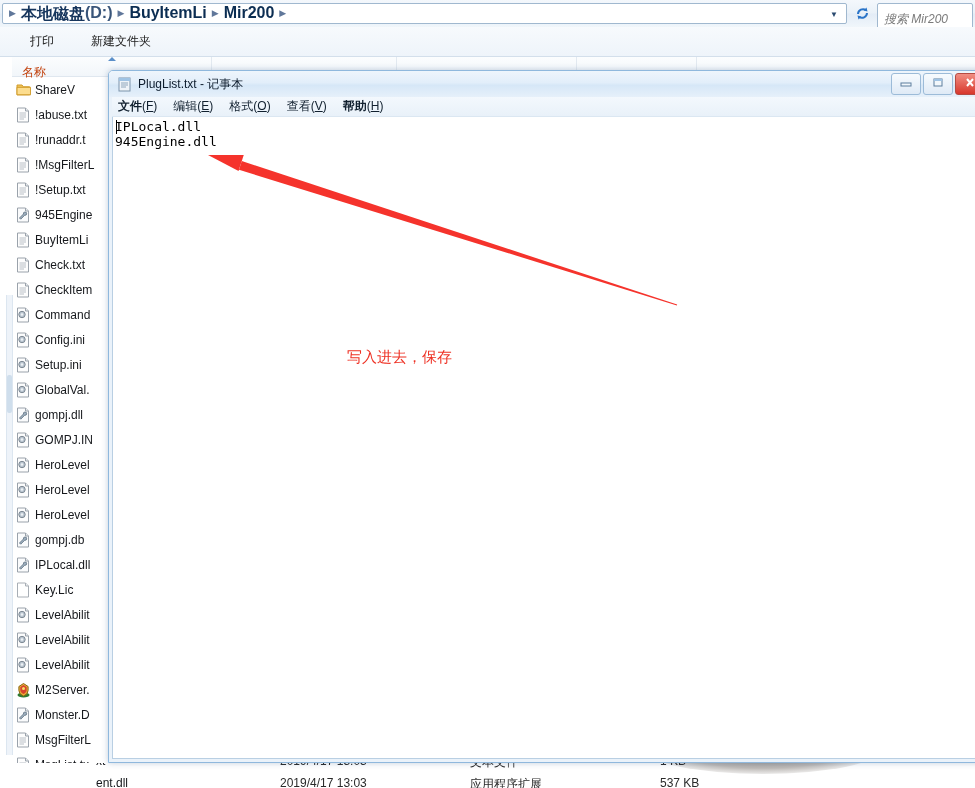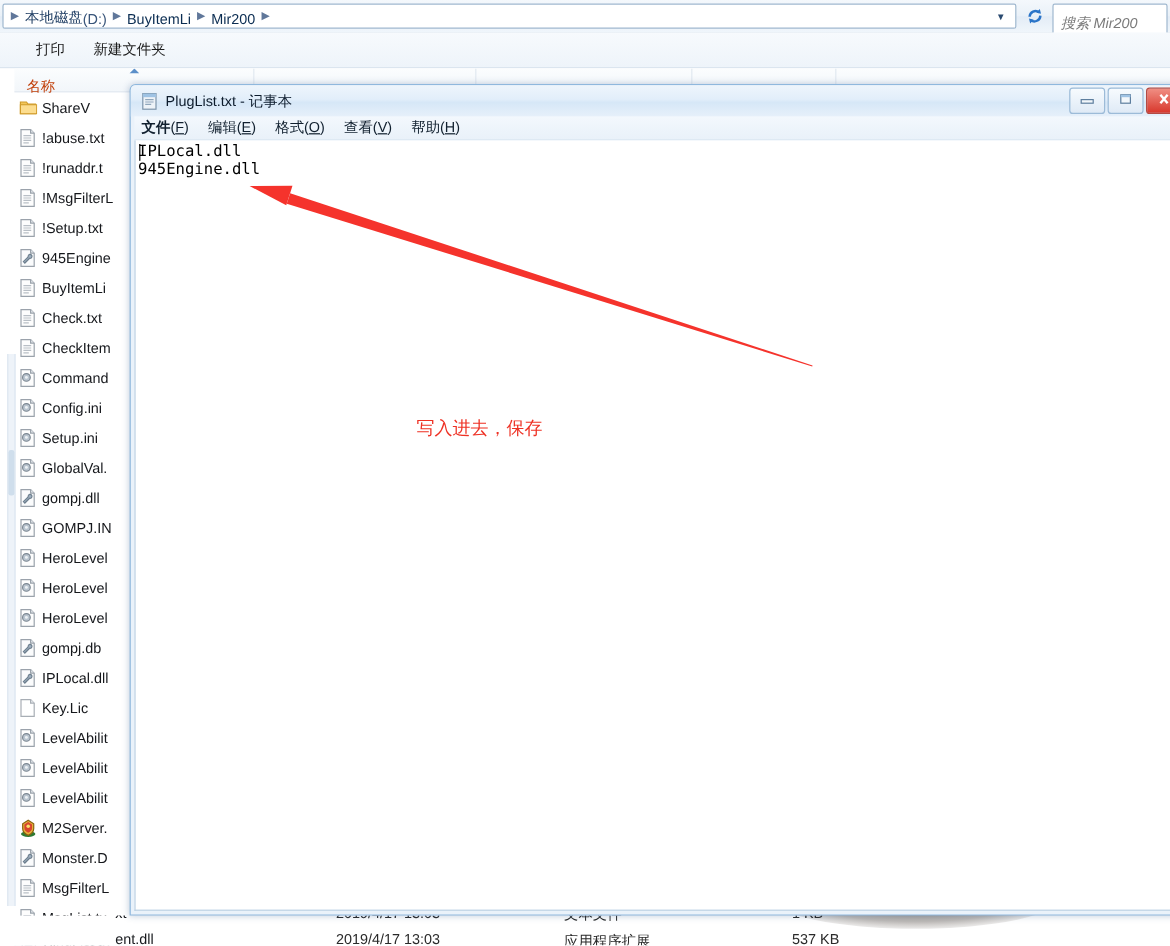--- a/index.html
+++ b/index.html
@@ -19,21 +19,21 @@
     position:absolute;left:0;top:0;width:975px;height:27px;
     background:linear-gradient(to bottom,#f4f8fc 0%,#eaf1f8 48%,#e3ecf6 52%,#f0f6fb 100%);
     border-bottom:1px solid #c5d4e3;
     display:flex;align-items:center;
   }
   .addr-field{
     position:absolute;left:2px;top:3px;width:845px;height:21px;
     background:#ffffff;border:1px solid #a0b8cf;border-radius:2px;
     display:flex;align-items:center;padding-left:4px;box-sizing:border-box;
   }
-  .crumb{display:flex;align-items:flex-end;height:19px;padding:0 3px;font-size:12px;color:#0b2d52;white-space:nowrap;}
+  .crumb{display:flex;align-items:flex-start;height:19px;padding:0 3px;font-size:16px;color:#0b2d52;white-space:nowrap;font-weight:bold;}
   .crumb-sep{color:#60779a;font-size:9px;padding:0 2px;line-height:1;}
   .crumb-drive{color:#17365d;}
   .crumb-drive .dim{color:#39557a;}
   .addr-dd{
     position:absolute;right:2px;top:1px;width:20px;height:19px;
     display:flex;align-items:center;justify-content:center;
     color:#2a4a70;font-size:8px;
   }
   .refresh-btn{
     position:absolute;left:851px;top:3px;width:22px;height:21px;
@@ -44,21 +44,21 @@
     background:#fff;border:1px solid #a0b8cf;border-radius:2px;
     display:flex;align-items:center;padding-left:6px;box-sizing:border-box;
     font-style:italic;color:#7a7a7a;font-size:12px;
   }
 
   
   .toolbar{
     position:absolute;left:0;top:27px;width:975px;height:30px;
     background:linear-gradient(to bottom,#f7fafd 0%,#eef4fa 100%);
     border-bottom:1px solid #d3dfeb;
-    display:flex;align-items:center;padding-left:20px;box-sizing:border-box;
+    display:flex;align-items:center;padding-left:20px;box-sizing:border-box;gap:13px;
   }
   .tb-item{font-size:12px;color:#1b1b1b;padding:3px 10px;margin-right:4px;border-radius:2px;}
 
   
   .listpane{position:absolute;left:0;top:57px;width:975px;height:731px;background:#fff;overflow:hidden;}
   .colhdr{
     position:absolute;left:12px;top:0px;width:963px;height:20px;
     background:linear-gradient(to bottom,#fbfdfe,#f2f6fa);
     border-bottom:1px solid #dfe7ef;
     display:flex;box-sizing:border-box;
@@ -644,21 +644,21 @@
         </span>
       </div>
     </div>
   </div>
 
   <div class="np-menu" id="np-menu">
       <span><b style="font-weight:bold">文件</b>(<u>F</u>)</span>
       <span><b style="font-weight:normal">编辑</b>(<u>E</u>)</span>
       <span><b style="font-weight:normal">格式</b>(<u>O</u>)</span>
       <span><b style="font-weight:normal">查看</b>(<u>V</u>)</span>
-      <span><b style="font-weight:normal">帮助</b>(<u>H</u>)</span>
+      <span><b style="font-weight:bold">帮助</b>(<u>H</u>)</span>
     </div>
 
   <div class="np-body">
     <div class="caret"></div>
     <div class="np-text">IPLocal.dll
 945Engine.dll</div>
   </div>
 </div>
 
 <svg id="arrow-layer">

